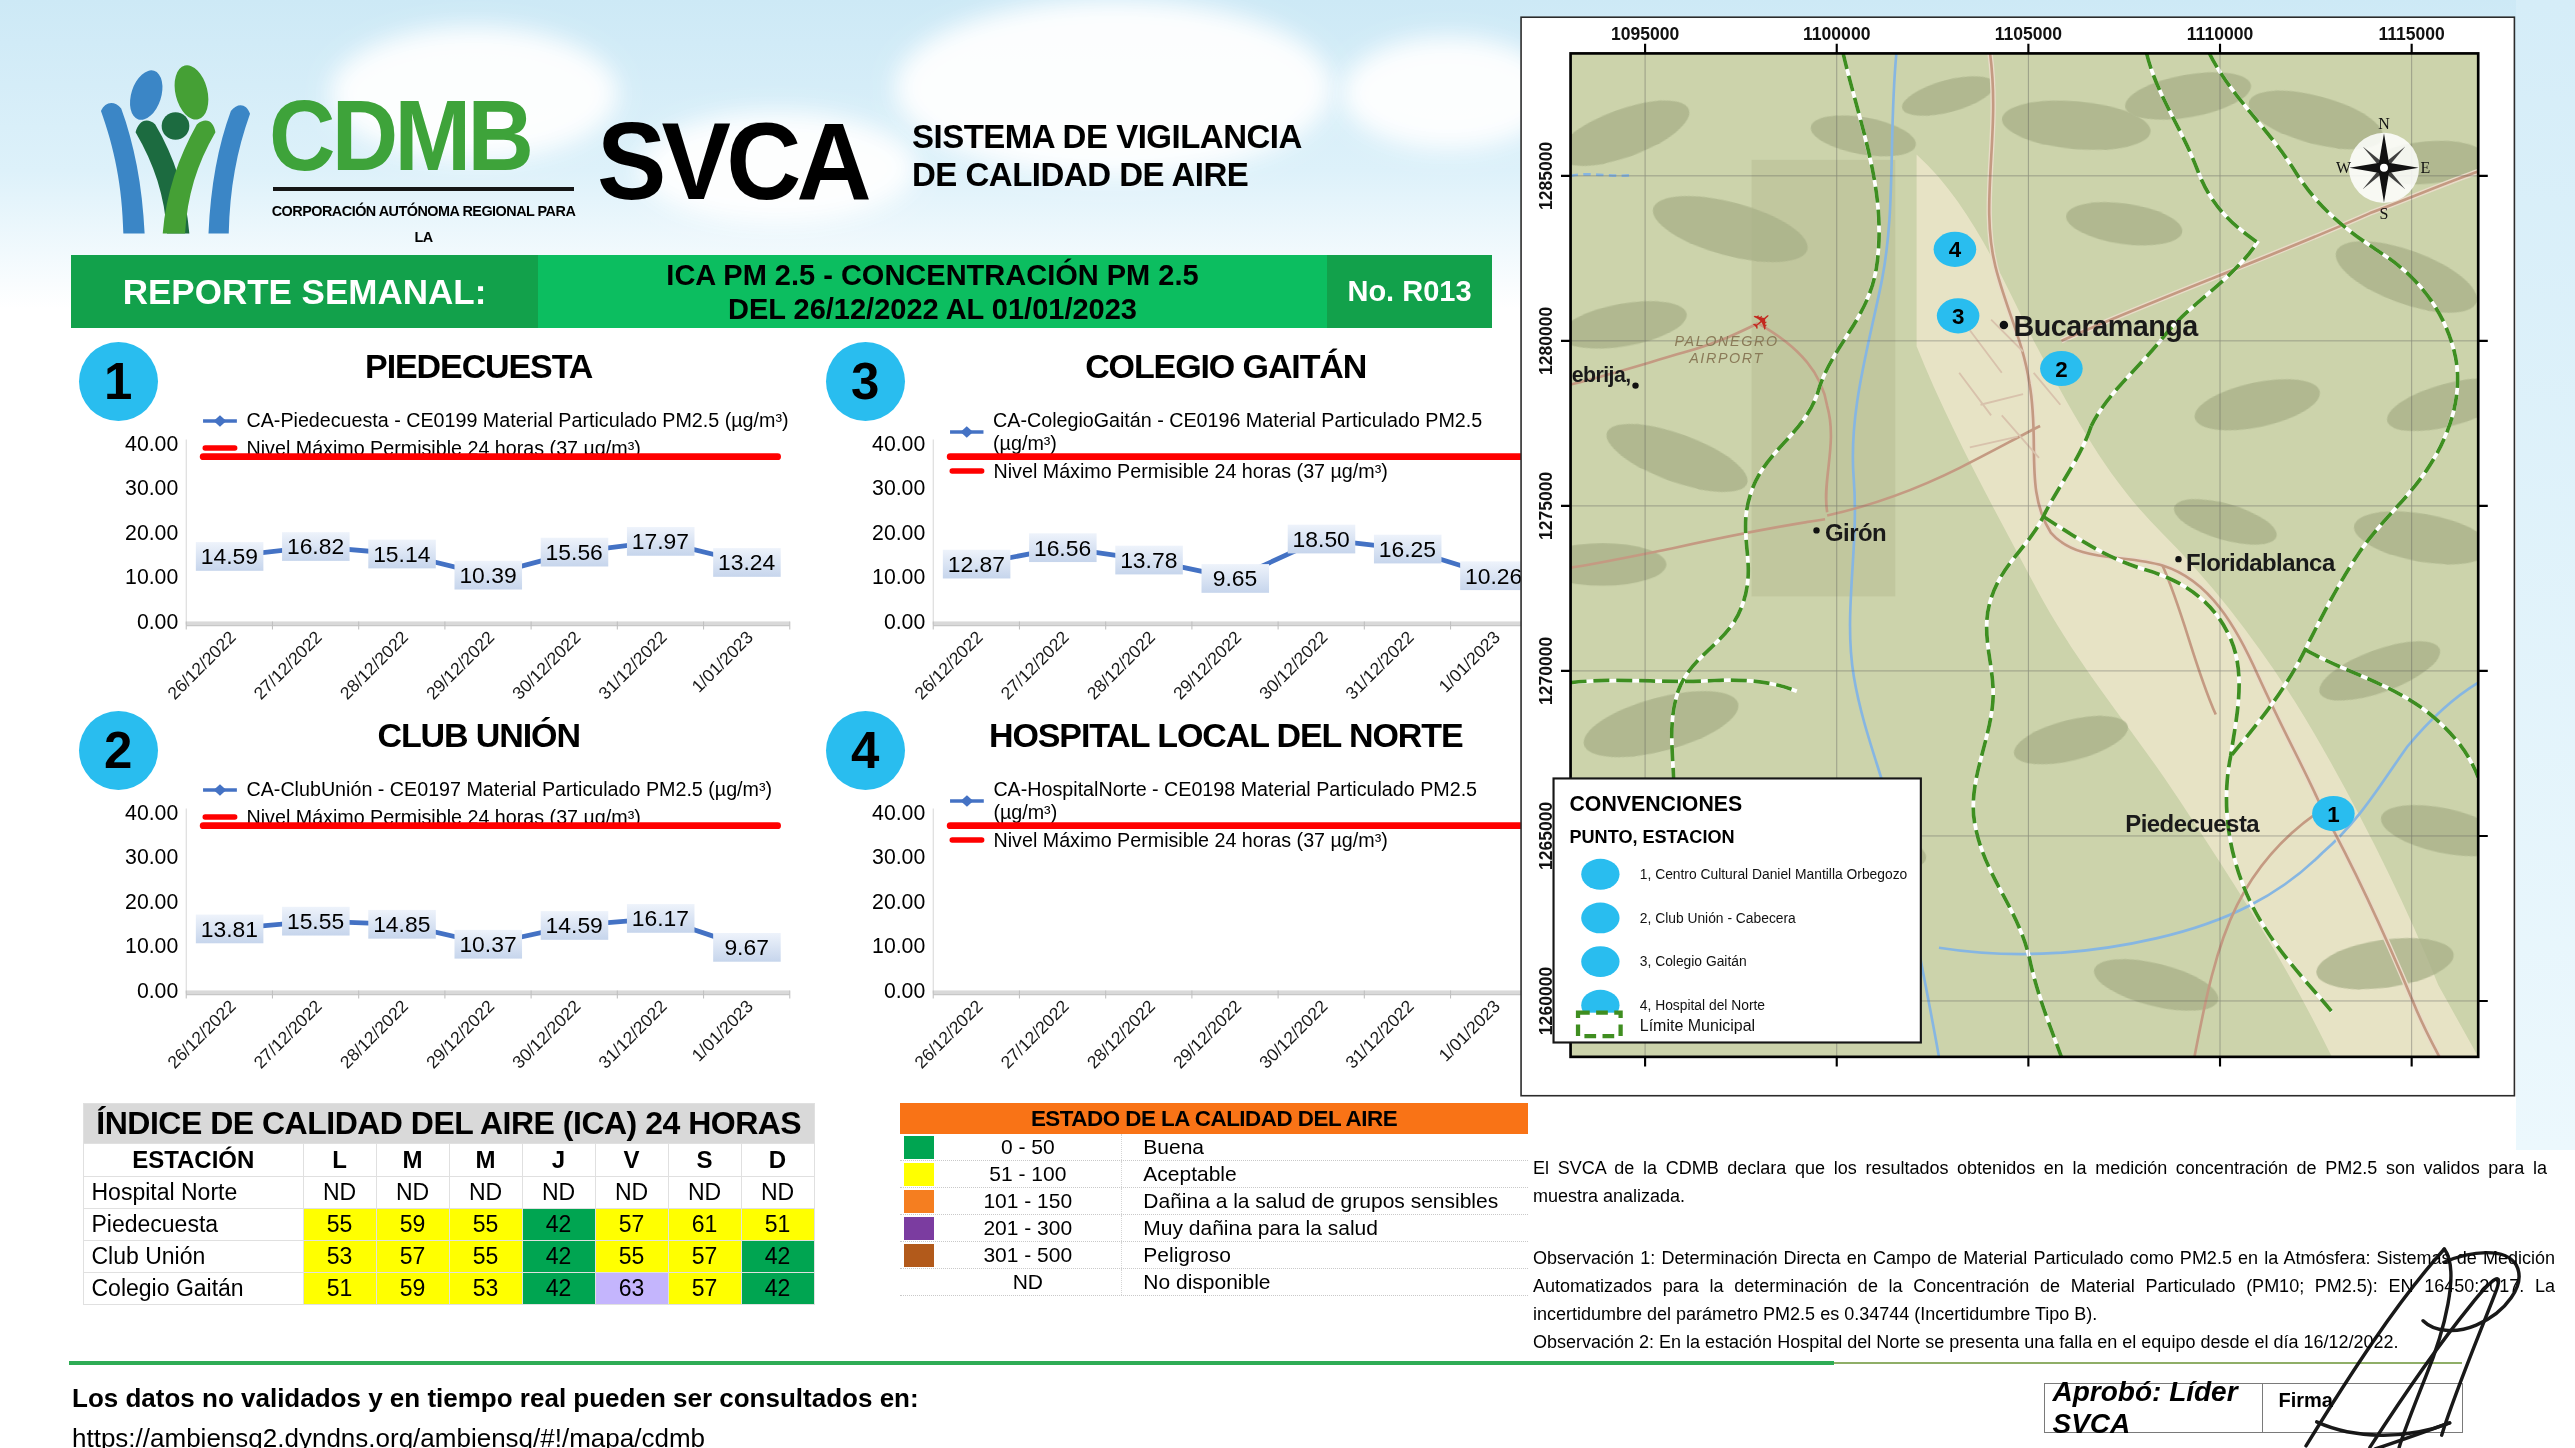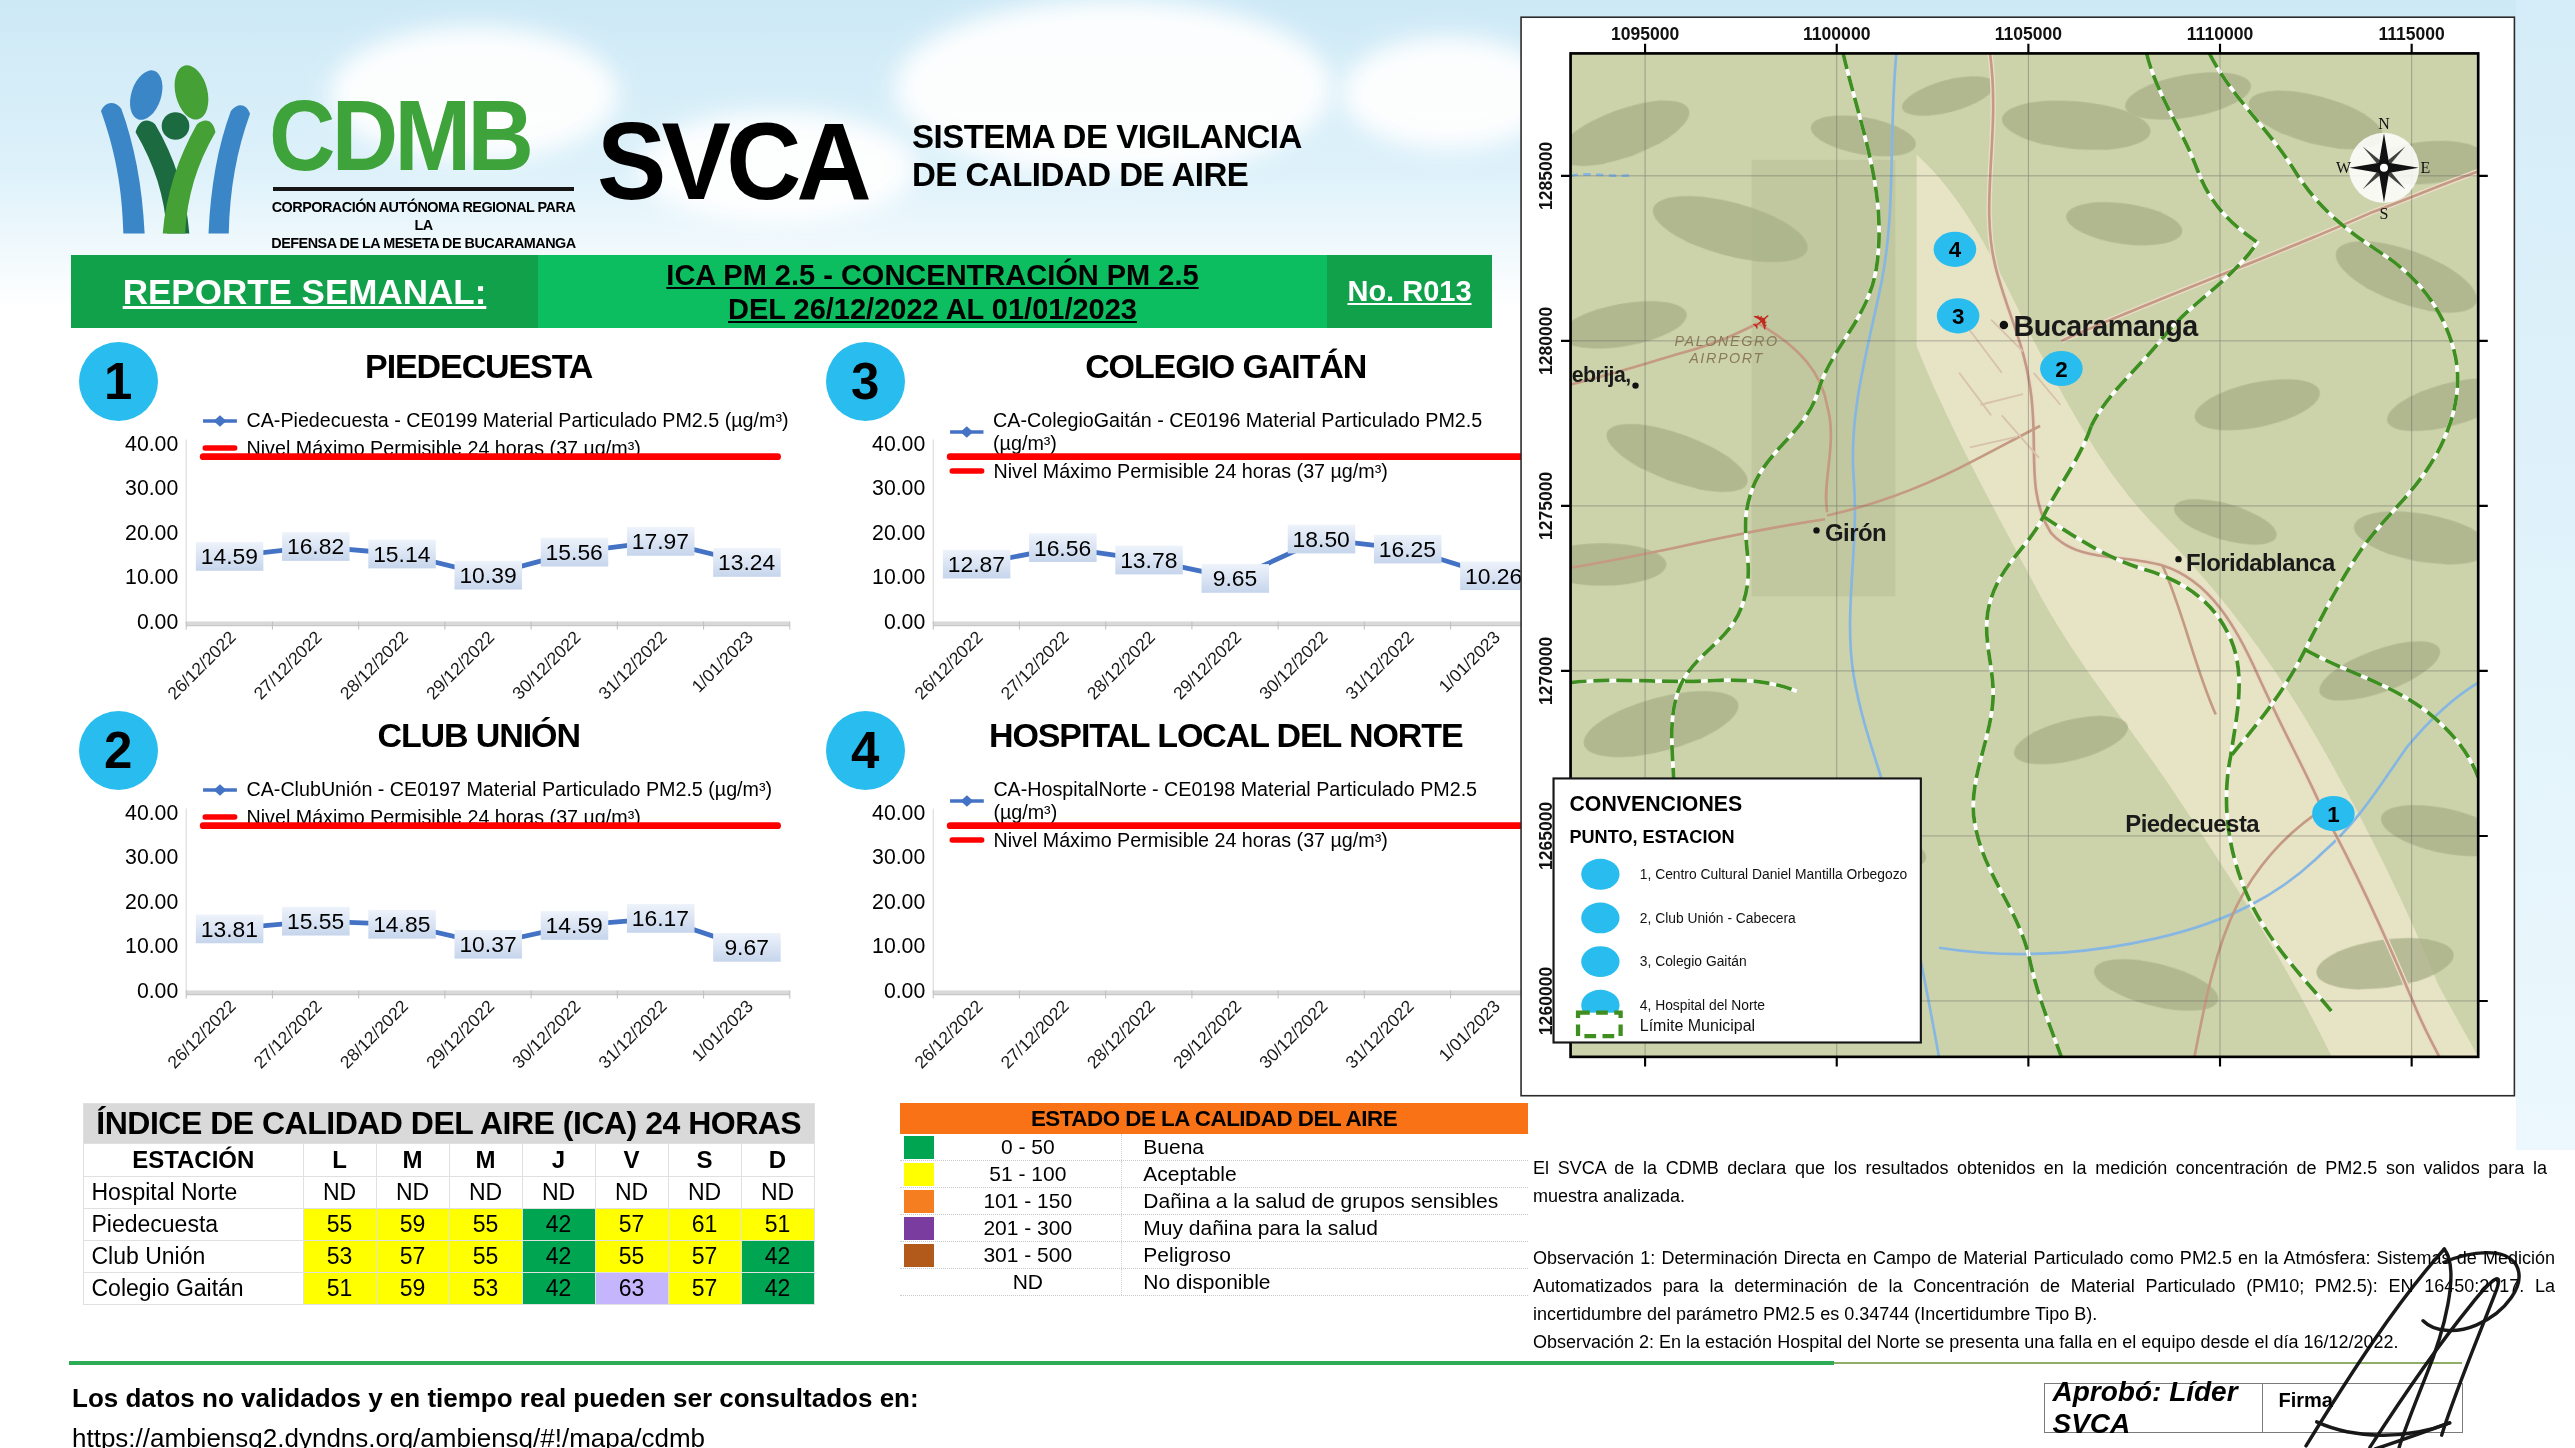--- a/index.html
+++ b/index.html
@@ -9,27 +9,27 @@
   .sky{left:0;top:0;width:2576px;height:309px;
        background:linear-gradient(180deg,#cde9f6 0%,#ddf1fa 55%,#ffffff 100%);}
   .cloud{position:absolute;background:#fff;border-radius:50%;filter:blur(11.7px);opacity:.95;}
   .right-strip{left:2516px;top:0;width:60px;height:1150px;
        background:linear-gradient(180deg,#d5edf8,#ecf8fd);}
   
   .cdmb-word{left:269px;top:79px;font-size:92px;font-weight:bold;color:#3ea33a;
        letter-spacing:-3.7px;transform:scaleY(1.08);transform-origin:top left;}
   .cdmb-rule{left:273px;top:187px;width:301px;height:3.7px;background:#161616;}
   .org-caption{left:269px;top:198px;width:309px;text-align:center;
-       font-size:14.4px;font-weight:bold;line-height:18px;letter-spacing:-0.5px;}
+       font-size:14.4px;font-weight:bold;line-height:26px;letter-spacing:-0.5px;}
   .svca-title{left:597px;top:99px;font-size:104px;font-weight:bold;letter-spacing:-4.8px;
        transform:scaleY(1.05);transform-origin:top left;}
   .svca-sub{left:912px;top:118px;font-size:33px;font-weight:bold;line-height:38px;letter-spacing:-0.5px;}
   
   .banner{left:71px;top:255px;width:1421px;height:73px;display:flex;}
-  .banner .seg{display:flex;align-items:center;justify-content:center;text-decoration:underline;}
+  .banner .seg{display:flex;align-items:center;justify-content:center;}
   .seg-dark{background:#12A14B;color:#fff;}
   .seg-light{background:#0CBE60;color:#000;}
   .banner-label{width:467px;font-size:35px;font-weight:bold;letter-spacing:0px;}
   .banner-mid{flex:1;flex-direction:column;font-size:29px;font-weight:bold;line-height:34px;text-align:center;}
   .banner-no{width:165px;font-size:29px;font-weight:bold;}
   
   .chart{width:729px;height:358px;}
   .chart-circle{position:absolute;left:9.6px;top:1.1px;width:79px;height:79px;border-radius:50%;
        display:flex;align-items:center;justify-content:center;
        font-size:51px;font-weight:bold;color:#000;}

